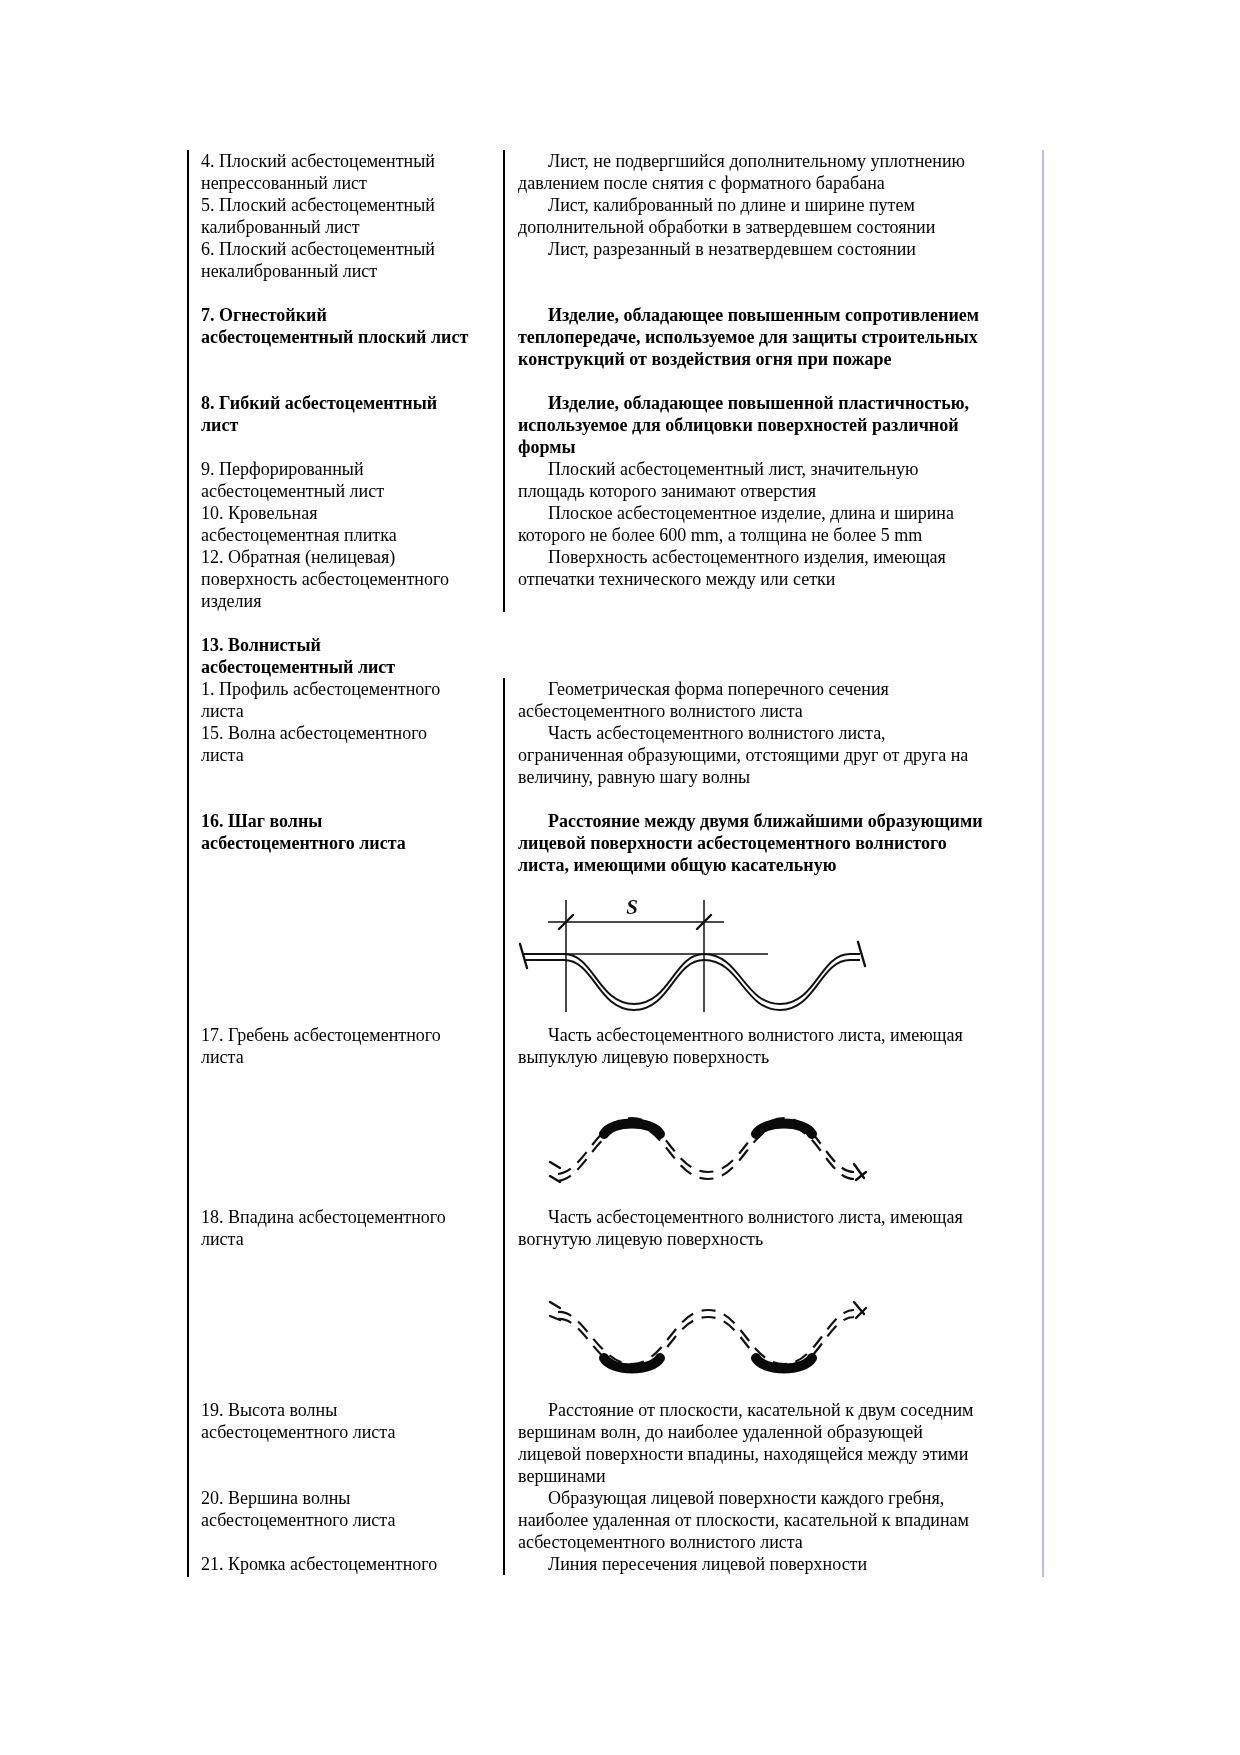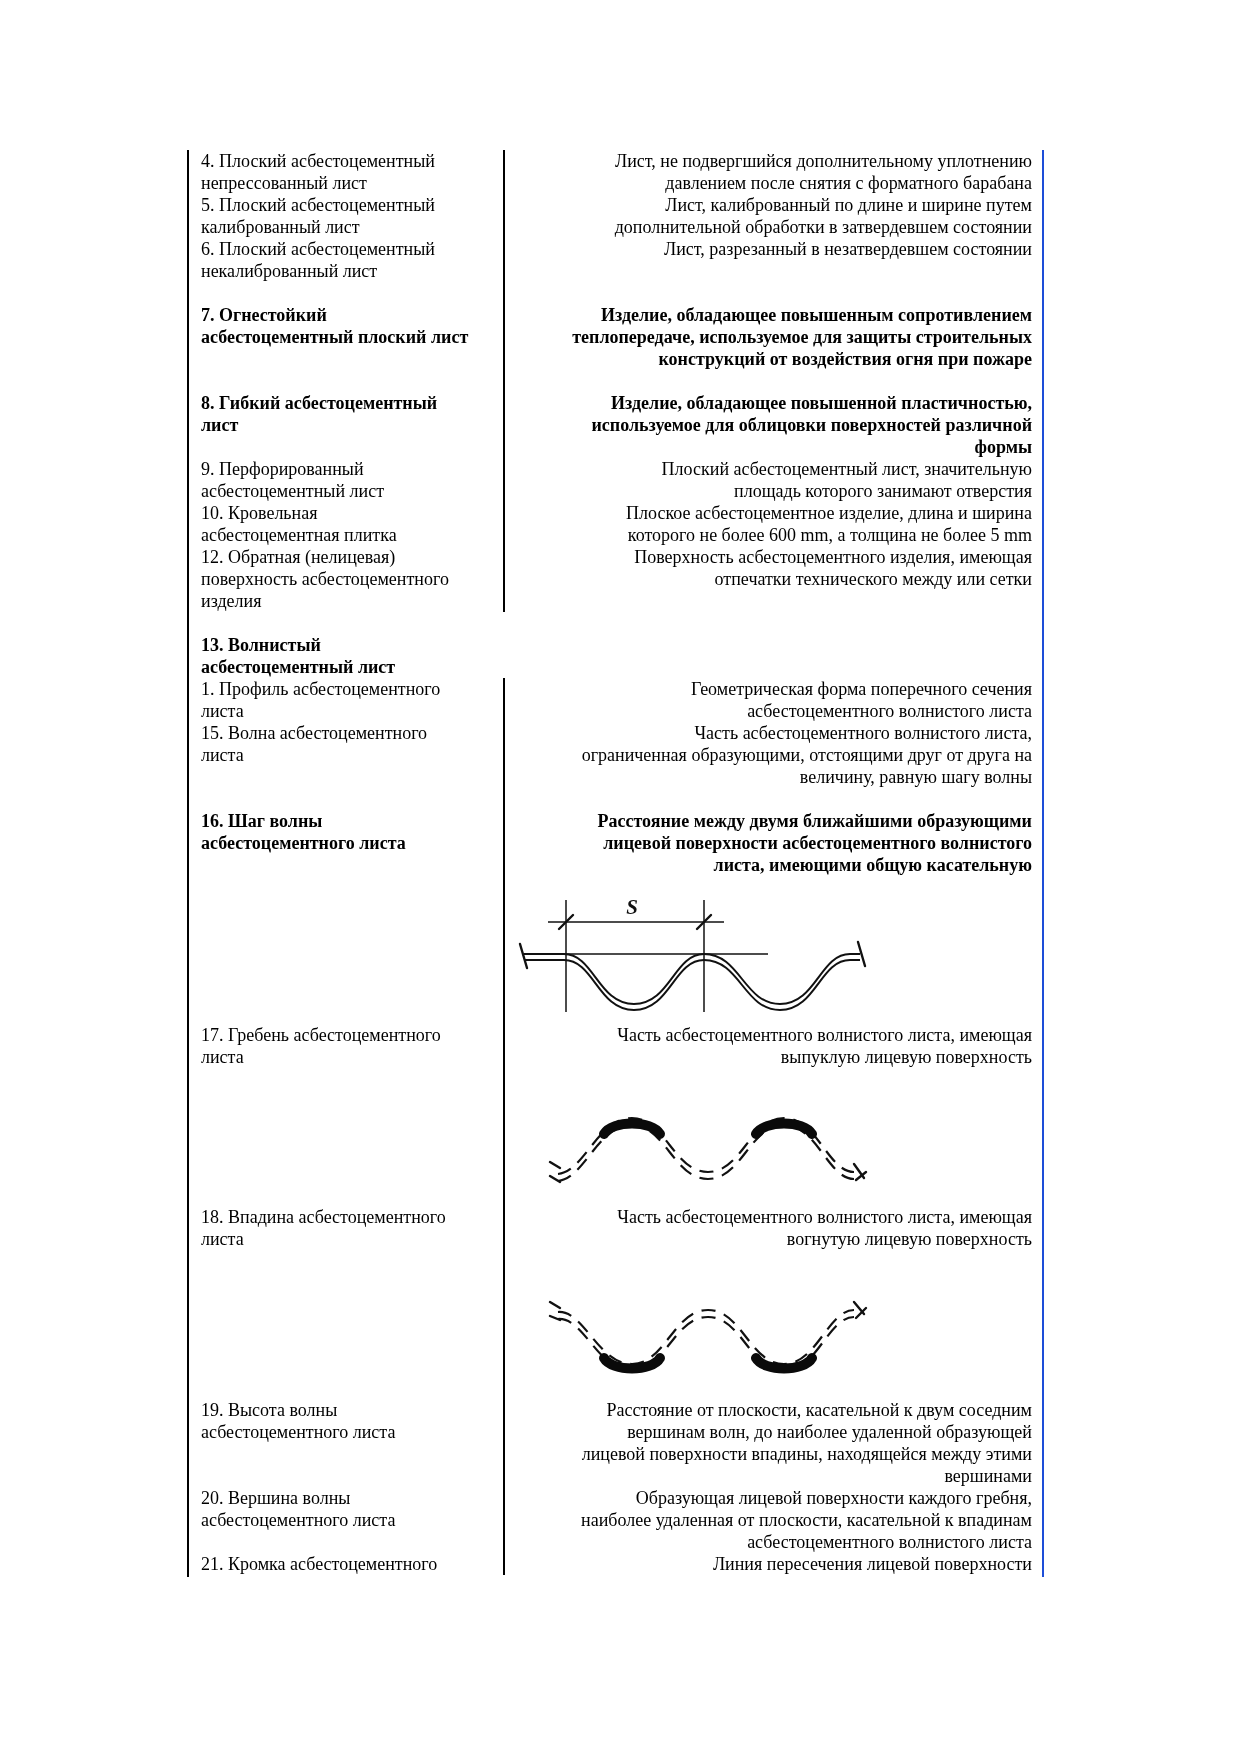--- a/index.html
+++ b/index.html
@@ -3,28 +3,28 @@
 <meta charset="utf-8">
 <style>
   html,body{margin:0;padding:0;}
   body{
     width:1240px;height:1755px;background:#ffffff;position:relative;overflow:hidden;
     font-family:"Liberation Serif","DejaVu Serif",serif;color:#000;
     -webkit-font-smoothing:antialiased;
   }
   .doc-table{
     position:absolute;left:187px;top:150px;width:857px;box-sizing:border-box;
-    border-left:2px solid #000;border-right:2px solid #1d4ed8;
+    border-left:2px solid #000;border-right:2px solid #c4b5fd;
     font-size:18px;line-height:22px;
     padding-bottom:2px;
   }
   .trow{display:grid;grid-template-columns:314px 1fr;}
   .cell{box-sizing:border-box;}
   .term{padding:0 10px 0 12px;white-space:pre-line;}
-  .def-cell{border-left:2px solid #000;padding:0 10px 0 13px;text-align:right;}
+  .def-cell{border-left:2px solid #000;padding:0 10px 0 13px;}
   .def{margin:0;text-indent:30px;white-space:pre-line;}
   .gap-before > .cell{padding-top:22px;font-weight:bold;}
   .diagram{display:block;}
   .diagram-step{margin:16px 0 6px 0;}
   .diagram-crest{margin:30px 0 8px 30px;}
   .diagram-trough{margin:34px 0 10px 30px;}
   .thin{stroke:#111;stroke-width:1.5;fill:none;}
   .wave{stroke:#111;stroke-width:2;fill:none;}
   .dashedwave{stroke:#111;stroke-width:2.2;fill:none;stroke-dasharray:14 9;}
   .thick{stroke:#0a0a0a;stroke-width:10;fill:none;stroke-linecap:round;}

